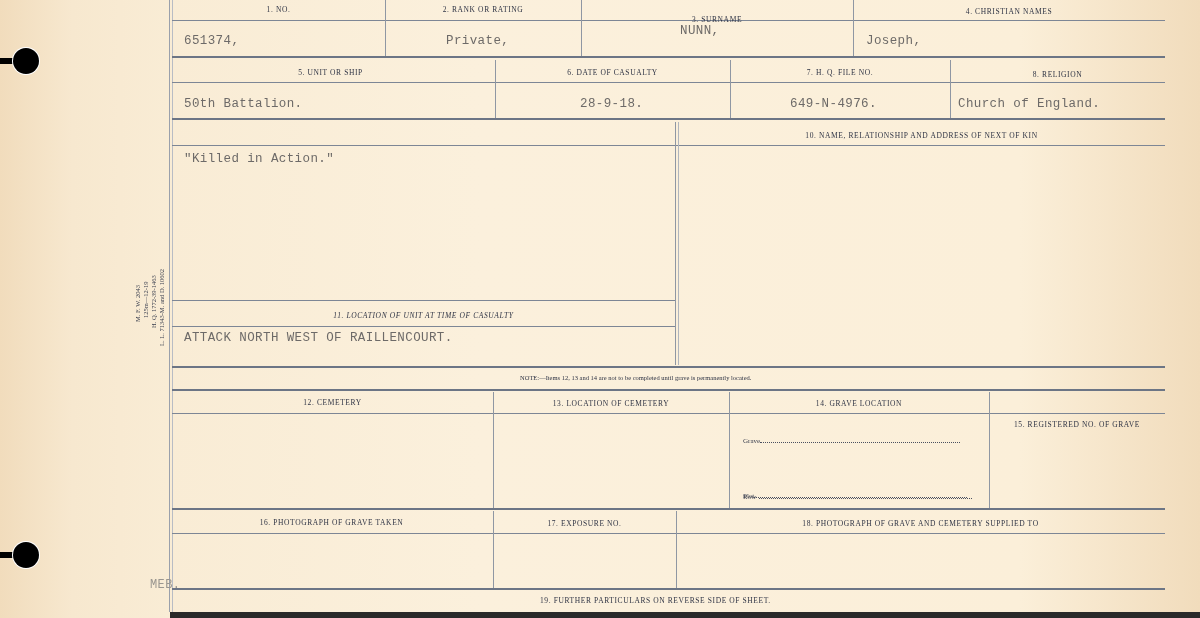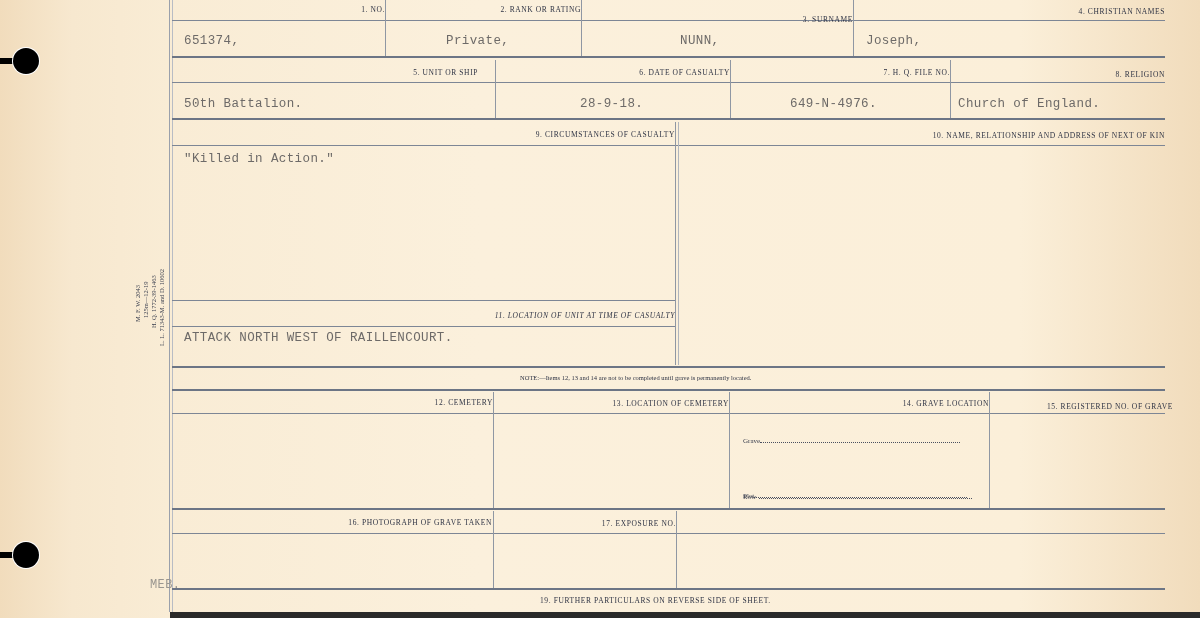--- a/index.html
+++ b/index.html
@@ -16,21 +16,21 @@
       position: absolute; width: 26px; height: 26px; border-radius: 50%;
       background: #000; box-shadow: 0 0 0 1px #fff;
     }
     .hole-line { position: absolute; height: 6px; background: #000; }
     .vline { position: absolute; width: 1px; background: #8f97a3; }
     .hline { position: absolute; height: 1px; background: #7d8695; }
     .hline.thick { height: 2px; background: #6c7585; }
     .lbl {
       position: absolute; font-family: "Liberation Serif", serif;
       font-size: 7.5px; letter-spacing: 0.6px; color: #2e3344;
-      text-transform: uppercase; text-align: right; white-space: nowrap;
+      text-transform: uppercase; text-align: center; white-space: nowrap;
     }
     .val {
       position: absolute; font-family: "Liberation Mono", monospace;
       font-size: 12.5px; color: #6d6a68; white-space: nowrap; letter-spacing: 0.4px;
     }
     .side {
       position: absolute; font-family: "Liberation Serif", serif;
       font-size: 6.5px; color: #3a3f4f; white-space: nowrap;
       transform: rotate(-90deg); transform-origin: left top;
     }
@@ -64,44 +64,43 @@
   <div class="hline thick" style="left:172px;top:56px;width:993px;"></div>
   <div class="vline" style="left:385px;top:0;height:56px;"></div>
   <div class="vline" style="left:581px;top:0;height:56px;"></div>
   <div class="vline" style="left:853px;top:0;height:56px;"></div>
 
   <div class="lbl" style="left:172px;top:5px;width:213px;">1. No.</div>
   <div class="val" style="left:184px;top:34px;">651374,</div>
   <div class="lbl" style="left:385px;top:5px;width:196px;">2. Rank or Rating</div>
   <div class="val" style="left:446px;top:34px;">Private,</div>
   <div class="lbl" style="left:581px;top:15px;width:272px;">3. Surname</div>
-  <div class="val" style="left:680px;top:34px;">NUNN,</div>
+  <div class="val" style="left:680px;top:24px;">NUNN,</div>
   <div class="lbl" style="left:853px;top:7px;width:312px;">4. Christian Names</div>
   <div class="val" style="left:866px;top:34px;">Joseph,</div>
 
   <div class="hline" style="left:172px;top:82px;width:993px;"></div>
   <div class="hline thick" style="left:172px;top:118px;width:993px;"></div>
   <div class="vline" style="left:495px;top:60px;height:58px;"></div>
   <div class="vline" style="left:730px;top:60px;height:58px;"></div>
   <div class="vline" style="left:950px;top:60px;height:58px;"></div>
 
-  <div class="lbl" style="left:155px;top:68px;width:323px;">5. Unit or Ship</div>
+  <div class="lbl" style="left:169px;top:68px;width:323px;">5. Unit or Ship</div>
   <div class="val" style="left:184px;top:97px;">50th Battalion.</div>
   <div class="lbl" style="left:495px;top:68px;width:235px;">6. Date of Casualty</div>
   <div class="val" style="left:580px;top:97px;">28-9-18.</div>
   <div class="lbl" style="left:730px;top:68px;width:220px;">7. H. Q. File No.</div>
   <div class="val" style="left:790px;top:97px;">649-N-4976.</div>
   <div class="lbl" style="left:950px;top:70px;width:215px;">8. Religion</div>
   <div class="val" style="left:958px;top:97px;">Church of England.</div>
 
   <div class="hline" style="left:172px;top:145px;width:993px;"></div>
   <div class="vline" style="left:675px;top:122px;height:243px;"></div>
   <div class="vline" style="left:678px;top:122px;height:243px;background:#b0b5bd;"></div>
 
-  <div class="lbl" style="left:172px;top:130px;width:503px;">9. Circumstances of Casualty</div>
   <div class="val" style="left:184px;top:152px;">"Killed in Action."</div>
   <div class="lbl" style="left:678px;top:131px;width:487px;">10. Name, Relationship and Address of Next of Kin</div>
   <div class="val" style="left:690px;top:160px;"></div>
 
   <div class="hline" style="left:172px;top:300px;width:503px;"></div>
   <div class="hline" style="left:172px;top:326px;width:503px;"></div>
   <div class="lbl" style="left:172px;top:311px;width:503px;font-style:italic;">11. Location of Unit at Time of Casualty</div>
   <div class="val" style="left:184px;top:331px;">ATTACK NORTH WEST OF RAILLENCOURT.</div>
 
   <div class="hline thick" style="left:172px;top:366px;width:993px;"></div>
@@ -110,37 +109,38 @@
 
   <div class="hline" style="left:172px;top:413px;width:993px;"></div>
   <div class="hline thick" style="left:172px;top:508px;width:993px;"></div>
   <div class="vline" style="left:493px;top:392px;height:116px;"></div>
   <div class="vline" style="left:729px;top:392px;height:116px;"></div>
   <div class="vline" style="left:989px;top:392px;height:116px;"></div>
 
   <div class="lbl" style="left:172px;top:398px;width:321px;">12. Cemetery</div>
   <div class="lbl" style="left:493px;top:399px;width:236px;">13. Location of Cemetery</div>
   <div class="lbl" style="left:729px;top:399px;width:260px;">14. Grave Location</div>
-  <div class="lbl" style="left:989px;top:402px;width:176px;margin-left:8px;">15. Registered No. of Grave</div>
+  <div class="lbl" style="left:989px;top:420px;width:176px;">15. Registered No. of Grave</div>
 
   <div class="dotline" style="left:743px;top:435px;">
     <span>Grave</span><span class="dots" style="width:200px;"></span>
   </div>
   <div class="dotline" style="left:743px;top:490px;">
     <span>Plot</span><span class="dots" style="width:213px;"></span>
   </div>
   <div class="dotline" style="left:743px;top:491px;">
     <span>Row</span><span class="dots" style="width:213px;margin-left:3px;"></span>
   </div>
 
   <div class="hline" style="left:172px;top:533px;width:993px;"></div>
   <div class="vline" style="left:493px;top:511px;height:77px;"></div>
   <div class="vline" style="left:676px;top:511px;height:77px;"></div>
 
   <div class="lbl" style="left:156px;top:518px;width:321px;padding-left:15px;">16. Photograph of Grave Taken</div>
   <div class="lbl" style="left:493px;top:519px;width:183px;">17. Exposure No.</div>
+  <div class="lbl" style="left:676px;top:519px;width:489px;">18. Photograph of Grave and Cemetery Supplied To</div>
 
   <div class="val" style="left:150px;top:578px;font-size:12px;color:#9a9690;">MEB.</div>
   <div class="hline thick" style="left:172px;top:588px;width:993px;"></div>
   <div class="lbl" style="left:540px;top:596px;">19. Further Particulars on Reverse Side of Sheet.</div>
 
   <div class="bottom-bar"></div>
 </div>
 
 </body></html>

